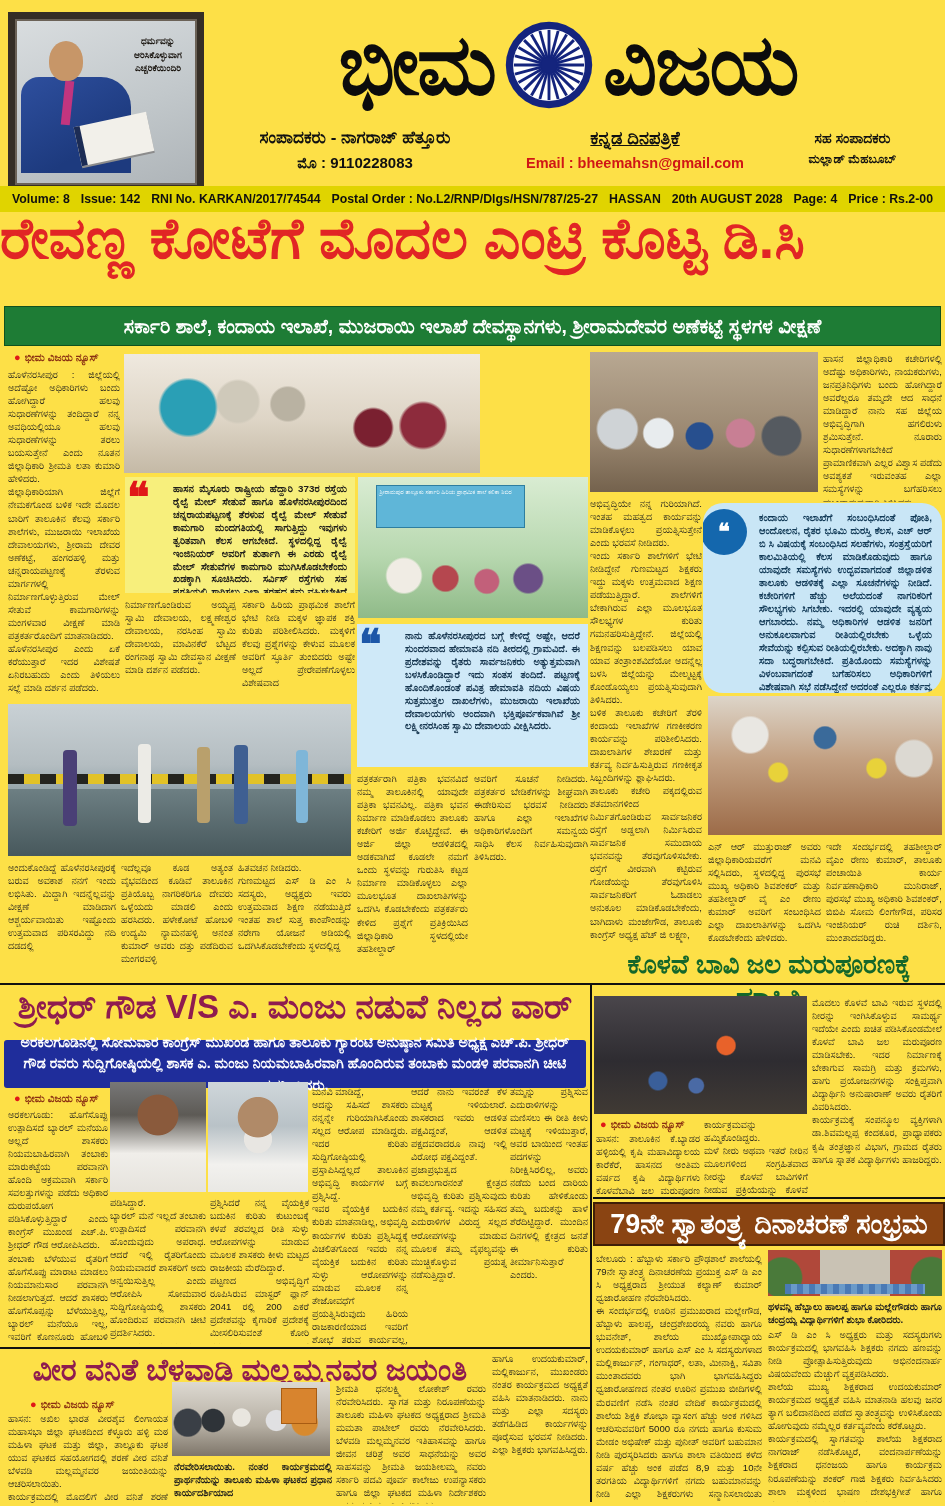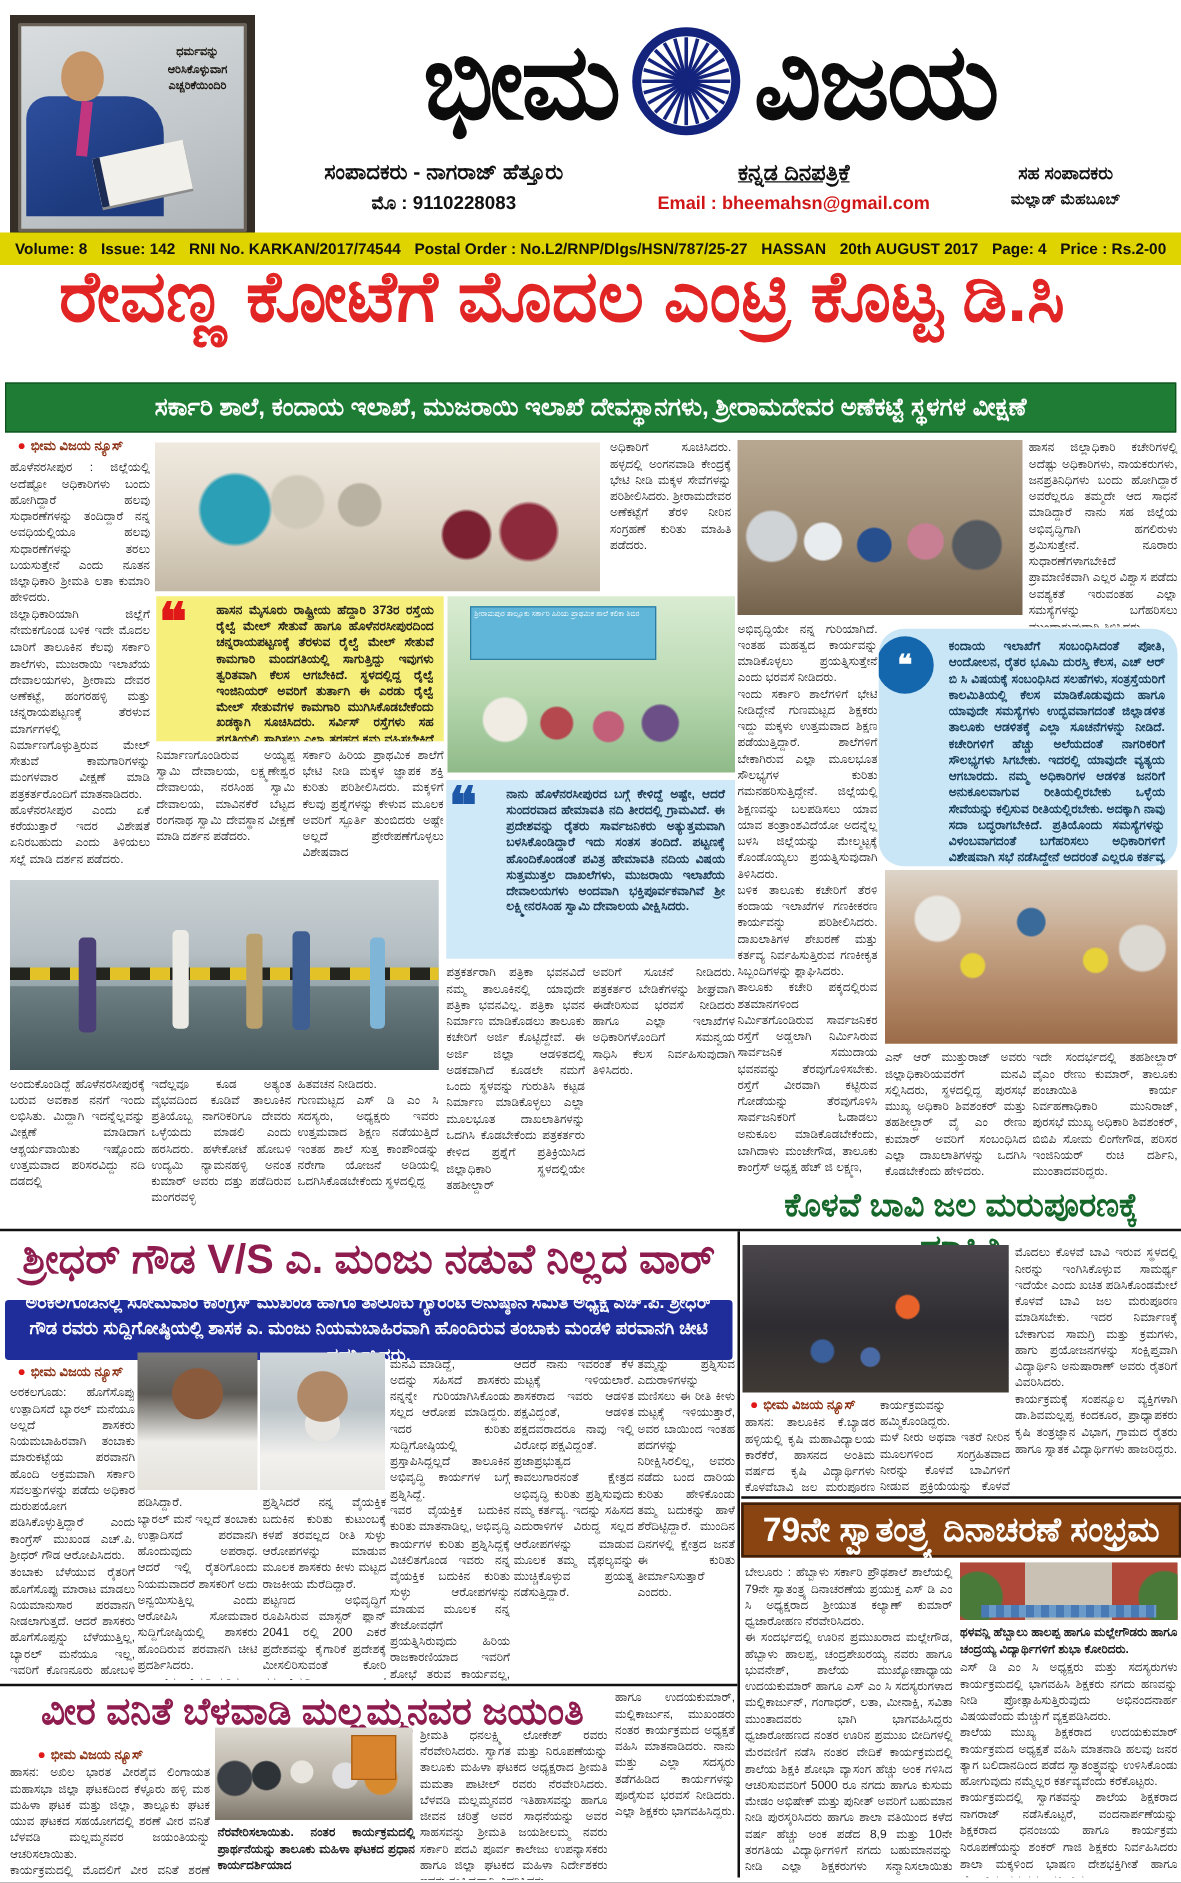--- a/index.html
+++ b/index.html
@@ -1,16 +1,16 @@
 <!DOCTYPE html>
 <html><head>
 <meta charset="utf-8">
 <style>
   html,body{margin:0;padding:0;background:#888;}
-  .page{position:relative;width:945px;height:1506px;background:#ffffff;margin:0 auto;
+  .page{position:relative;width:945px;height:1506px;background:#fde047;margin:0 auto;
         font-family:"Liberation Sans",sans-serif;overflow:hidden;color:#1b1b1b;}
   .col{position:absolute;font-size:9.6px;line-height:1.36;text-align:justify;
        color:#1b1b1b;white-space:pre-line;overflow:hidden;}
   .cap{font-weight:bold;}
   .photo{position:absolute;overflow:hidden;}
   .byline{position:absolute;font-size:10.5px;font-weight:bold;color:#8b3012;white-space:nowrap;}
   .byline .dot{color:#e01818;margin-right:4px;font-size:11px;}
   .rule{position:absolute;background:#111;}
   
   .frame{position:absolute;left:8px;top:12px;width:182px;height:166px;border:7px solid #352e26;
@@ -24,21 +24,21 @@
          transform:rotate(-12deg);border-left:6px solid #1c2c55;box-shadow:0 2px 0 #8c8c8c;}
   .frame .fq{position:absolute;right:3px;top:16px;width:72px;font-size:9px;font-weight:bold;color:#17120c;
          text-align:center;line-height:1.5;}
   .titlerow{position:absolute;left:196px;top:4px;width:744px;height:122px;display:flex;
             align-items:center;justify-content:center;gap:6px;}
   .title{font-size:84px;font-weight:bold;color:#0c0c0c;letter-spacing:-2px;line-height:1;}
   .mastsub{position:absolute;text-align:center;color:#111;}
   .metabar{position:absolute;left:0;top:186px;width:945px;height:26px;background:#e0d400;
            display:flex;align-items:center;justify-content:space-between;padding:0 12px;box-sizing:border-box;
            font-size:12.3px;font-weight:bold;color:#101010;}
-  .leadline{position:absolute;left:0;top:210px;width:899px;text-align:center;font-size:57px;
+  .leadline{position:absolute;left:0;top:210px;width:899px;text-align:left;font-size:57px;
             font-weight:bold;color:#e12525;line-height:1.0;letter-spacing:0px;}
   .greenbar{position:absolute;left:4px;top:306px;width:937px;height:40px;background:#1e7c35;border:1px solid #11511f;
             box-sizing:border-box;color:#fff;font-weight:bold;font-size:19.5px;display:flex;align-items:center;justify-content:center;}
   .qyellow{position:absolute;left:125px;top:477px;width:230px;height:116px;background:#f7ef7c;
            box-sizing:border-box;padding:6px 8px 4px 8px;font-size:9.8px;font-weight:bold;line-height:1.32;
            text-align:justify;color:#21201a;overflow:hidden;}
   .qmark{position:absolute;left:2px;top:0px;font-size:42px;color:#e01818;font-weight:bold;line-height:1;}
   .qb2{position:absolute;left:357px;top:624px;width:231px;height:143px;background:#cfe9f8;
        box-sizing:border-box;padding:6px 8px 4px 8px;font-size:9.8px;font-weight:bold;line-height:1.32;
        text-align:justify;color:#17364f;overflow:hidden;}
@@ -115,21 +115,21 @@
       <div style="font-size:12px;font-weight:bold;margin-top:5px;">ಮಲ್ಲಾಡ್ ಮೆಹಬೂಬ್</div>
     </div>
   </div>
 
   <div class="metabar">
     <span>Volume: 8</span>
     <span>Issue: 142</span>
     <span>RNI No. KARKAN/2017/74544</span>
     <span>Postal Order : No.L2/RNP/Dlgs/HSN/787/25-27</span>
     <span>HASSAN</span>
-    <span>20th AUGUST 2017</span>
+    <span>20th AUGUST 2028</span>
     <span>Page: 4</span>
     <span>Price : Rs.2-00</span>
   </div>
 
   <div class="leadline">ರೇವಣ್ಣ ಕೋಟೆಗೆ ಮೊದಲ ಎಂಟ್ರಿ ಕೊಟ್ಟ ಡಿ.ಸಿ</div>
   <div class="greenbar">ಸರ್ಕಾರಿ ಶಾಲೆ, ಕಂದಾಯ ಇಲಾಖೆ, ಮುಜರಾಯಿ ಇಲಾಖೆ ದೇವಸ್ಥಾನಗಳು, ಶ್ರೀರಾಮದೇವರ ಅಣೆಕಟ್ಟೆ ಸ್ಥಳಗಳ ವೀಕ್ಷಣೆ</div>
 
   <div class="byline" style="left:14px;top:351px;">
     <span class="dot">●</span><span>ಭೀಮ ವಿಜಯ ನ್ಯೂಸ್</span>
   </div>
@@ -138,21 +138,20 @@
 ಹೊಳೆನರಸೀಪುರ ಎಂದು ಏಕೆ ಕರೆಯುತ್ತಾರೆ ಇದರ ವಿಶೇಷತೆ ಏನಿರಬಹುದು ಎಂದು ತಿಳಿಯಲು ಸಲ್ಲೆ ಮಾಡಿ ದರ್ಶನ ಪಡೆದರು.</div>
 
   <div class="photo" style="left:124px;top:354px;width:356px;height:119px;background:
        radial-gradient(circle at 18% 45%, #2a9fb5 0 9%, transparent 10%),
        radial-gradient(circle at 32% 40%, #cfc9ba 0 8%, transparent 9%),
        radial-gradient(circle at 46% 42%, #b9b2a2 0 8%, transparent 9%),
        radial-gradient(circle at 70% 62%, #7a2030 0 7%, transparent 8%),
        radial-gradient(circle at 84% 60%, #8d2b3c 0 7%, transparent 8%),
        linear-gradient(180deg,#efe9df 0%,#ded5c6 55%,#c4b9a6 100%);"></div>
 
-  <div class="col" style="left:488px;top:352px;width:97px;height:120px;">ಅಧಿಕಾರಿಗೆ ಸೂಚಿಸಿದರು. ಹಳ್ಳದಲ್ಲಿ ಅಂಗನವಾಡಿ ಕೇಂದ್ರಕ್ಕೆ ಭೇಟಿ ನೀಡಿ ಮಕ್ಕಳ ಸೇವೆಗಳನ್ನು ಪರಿಶೀಲಿಸಿದರು. ಶ್ರೀರಾಮದೇವರ ಅಣೆಕಟ್ಟೆಗೆ ತೆರಳಿ ನೀರಿನ ಸಂಗ್ರಹಣೆ ಕುರಿತು ಮಾಹಿತಿ ಪಡೆದರು.</div>
 
   <div class="photo" style="left:590px;top:352px;width:228px;height:140px;background:
        radial-gradient(circle at 12% 55%, #cfd3d6 0 9%, transparent 10%),
        radial-gradient(circle at 30% 58%, #e8ecee 0 8%, transparent 9%),
        radial-gradient(circle at 48% 60%, #274f8e 0 9%, transparent 10%),
        radial-gradient(circle at 66% 58%, #c87f94 0 8%, transparent 9%),
        radial-gradient(circle at 84% 60%, #555a60 0 9%, transparent 10%),
        linear-gradient(180deg,#b8a892 0%,#9a8770 60%,#74624d 100%);"></div>
 
   <div class="col" style="left:823px;top:352px;width:119px;height:150px;">ಹಾಸನ ಜಿಲ್ಲಾಧಿಕಾರಿ ಕಚೇರಿಗಳಲ್ಲಿ ಅದೆಷ್ಟು ಅಧಿಕಾರಿಗಳು, ನಾಯಕರುಗಳು, ಜನಪ್ರತಿನಿಧಿಗಳು ಬಂದು ಹೋಗಿದ್ದಾರೆ ಅವರೆಲ್ಲರೂ ತಮ್ಮದೇ ಆದ ಸಾಧನೆ ಮಾಡಿದ್ದಾರೆ ನಾನು ಸಹ ಜಿಲ್ಲೆಯ ಅಭಿವೃದ್ಧಿಗಾಗಿ ಹಗಲಿರುಳು ಶ್ರಮಿಸುತ್ತೇನೆ. ನೂರಾರು ಸುಧಾರಣೆಗಳಾಗಬೇಕಿದೆ ಪ್ರಾಮಾಣಿಕವಾಗಿ ಎಲ್ಲರ ವಿಶ್ವಾಸ ಪಡೆದು ಅವಶ್ಯಕತೆ ಇರುವಂತಹ ಎಲ್ಲಾ ಸಮಸ್ಯೆಗಳನ್ನು ಬಗೆಹರಿಸಲು ಮುಂದಾಗುವುದಾಗಿ ತಿಳಿಸಿದರು.</div>

